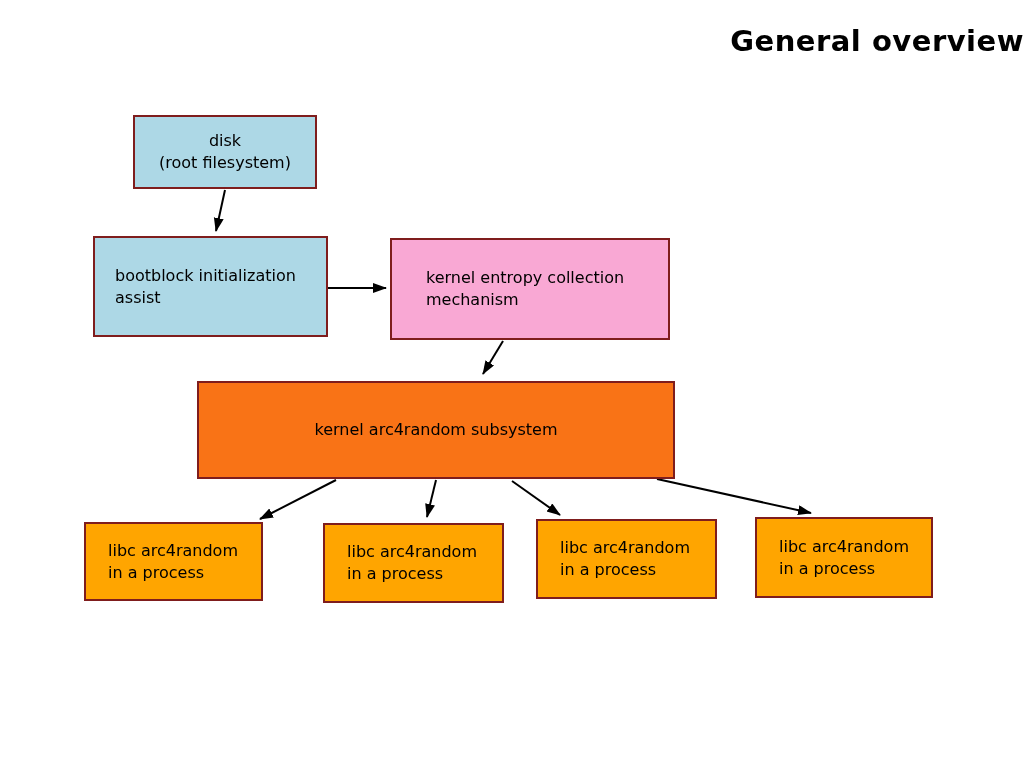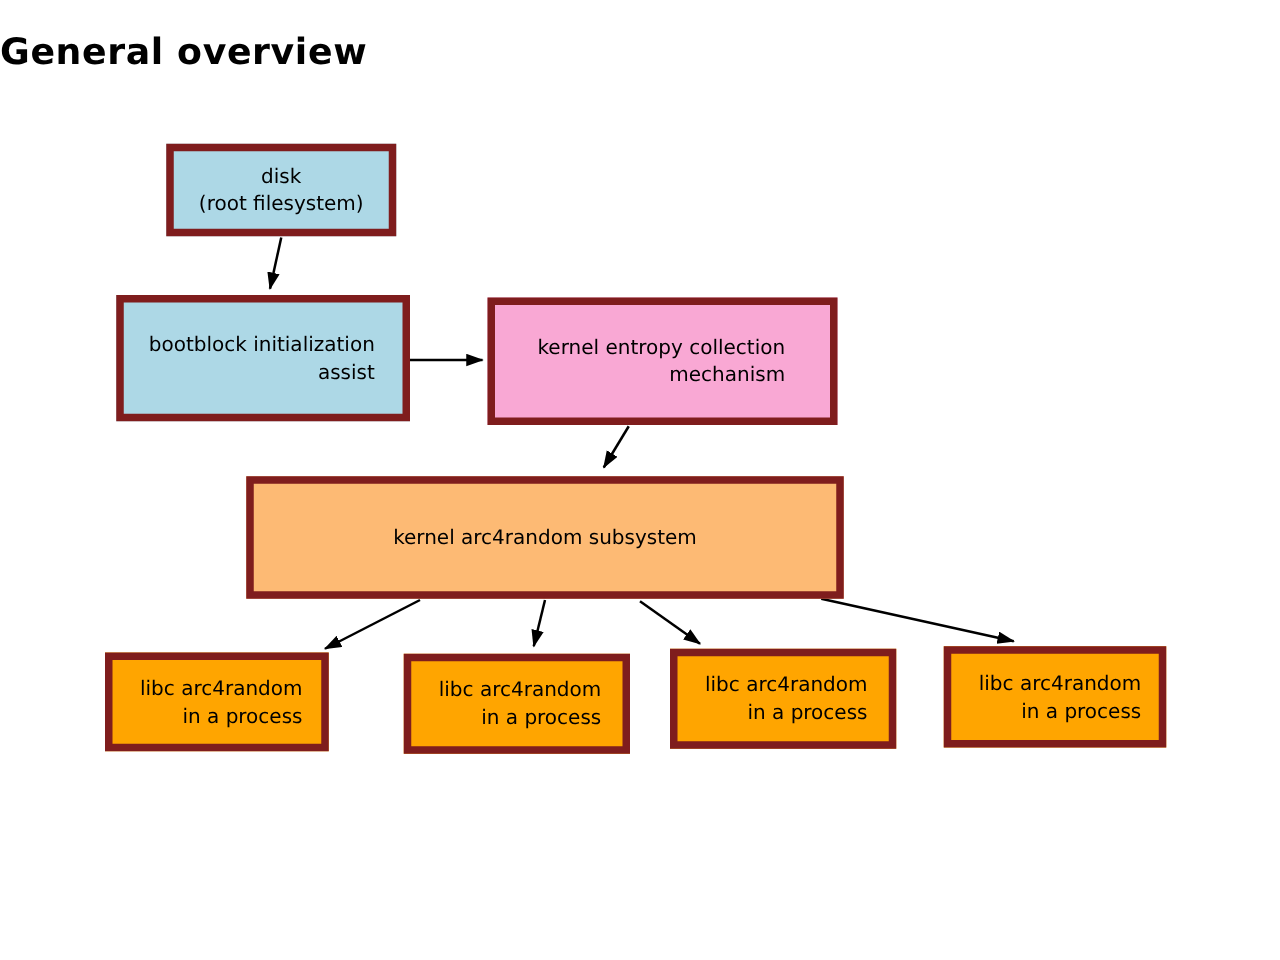--- a/index.html
+++ b/index.html
@@ -13,44 +13,44 @@
     height: 768px;
     background: #ffffff;
     overflow: hidden;
     font-family: "DejaVu Sans", sans-serif;
   }
   #title {
     position: absolute;
     left: 0;
     top: 24px;
     width: 1024px;
-    text-align: left;
+    text-align: right;
     font-size: 29px;
     font-weight: bold;
     letter-spacing: 0.5px;
     color: #000000;
   }
   .node {
     position: absolute;
     box-sizing: border-box;
-    border: 6px solid #7f1d1d;
+    border: 2px solid #7f1d1d;
     display: flex;
     align-items: center;
     color: #000000;
     font-size: 16px;
     line-height: 22px;
     white-space: pre-line;
   }
   .node.center {
     justify-content: center;
     text-align: center;
   }
   .node.left {
     justify-content: flex-start;
-    text-align: right;
+    text-align: left;
   }
   #node-disk        { left: 133px; top: 115px; width: 184px; height: 74px; }
   #node-bootblock   { left:  93px; top: 236px; width: 235px; height: 101px; padding-left: 20px; padding-right: 8px; }
   #node-entropy     { left: 390px; top: 238px; width: 280px; height: 102px; padding-left: 34px; padding-right: 8px; }
   #node-arc4random  { left: 197px; top: 381px; width: 478px; height: 98px; }
   #node-libc-1      { left:  84px; top: 522px; width: 179px; height: 79px; padding-left: 22px; }
   #node-libc-2      { left: 323px; top: 523px; width: 181px; height: 80px; padding-left: 22px; }
   #node-libc-3      { left: 536px; top: 519px; width: 181px; height: 80px; padding-left: 22px; }
   #node-libc-4      { left: 755px; top: 517px; width: 178px; height: 81px; padding-left: 22px; }
   #arrow-layer {
@@ -86,21 +86,21 @@
 
   <div id="node-disk" class="node center" style="background-color: rgb(173, 216, 230);">disk
 (root filesystem)</div>
 
   <div id="node-bootblock" class="node left" style="background-color: rgb(173, 216, 230);">bootblock initialization
 assist</div>
 
   <div id="node-entropy" class="node left" style="background-color: #f9a8d4;">kernel entropy collection
 mechanism</div>
 
-  <div id="node-arc4random" class="node center" style="background-color: #fdba74;">kernel arc4random subsystem</div>
+  <div id="node-arc4random" class="node center" style="background-color: #f97316;">kernel arc4random subsystem</div>
 
   <div id="node-libc-1" class="node left" style="background-color: rgb(255, 165, 0);">libc arc4random
 in a process</div>
 
   <div id="node-libc-2" class="node left" style="background-color: rgb(255, 165, 0);">libc arc4random
 in a process</div>
 
   <div id="node-libc-3" class="node left" style="background-color: rgb(255, 165, 0);">libc arc4random
 in a process</div>
 

